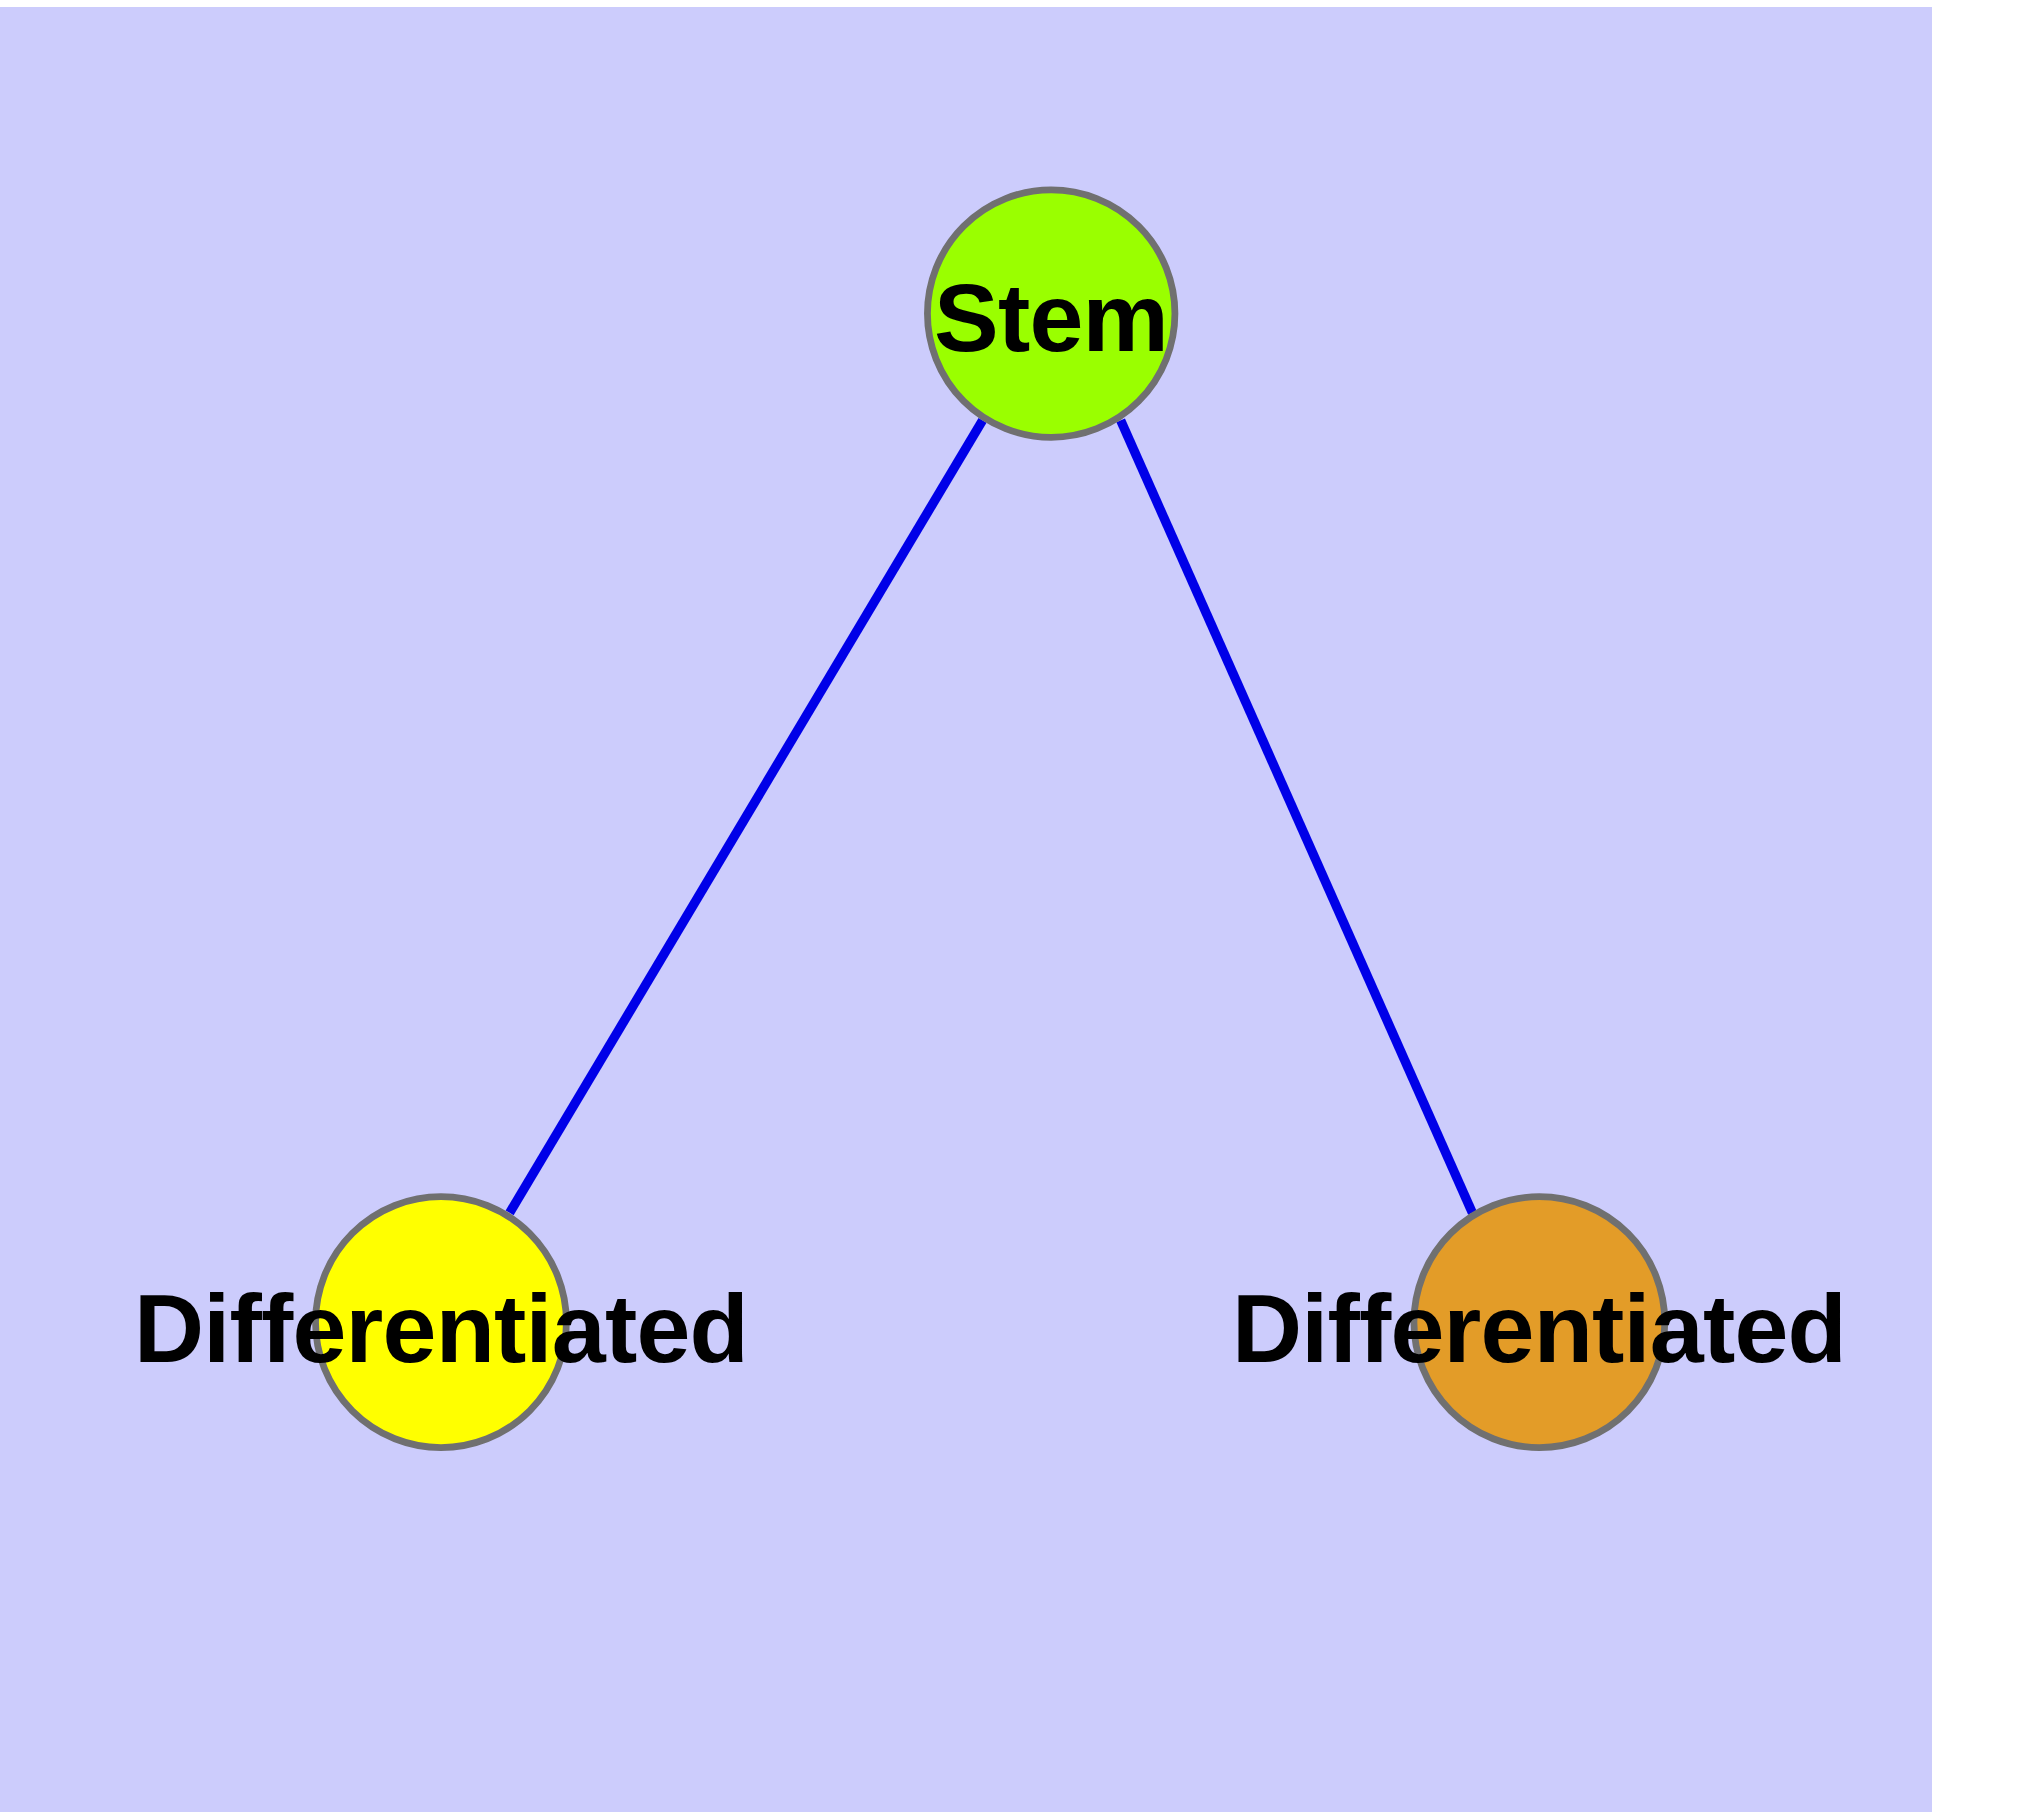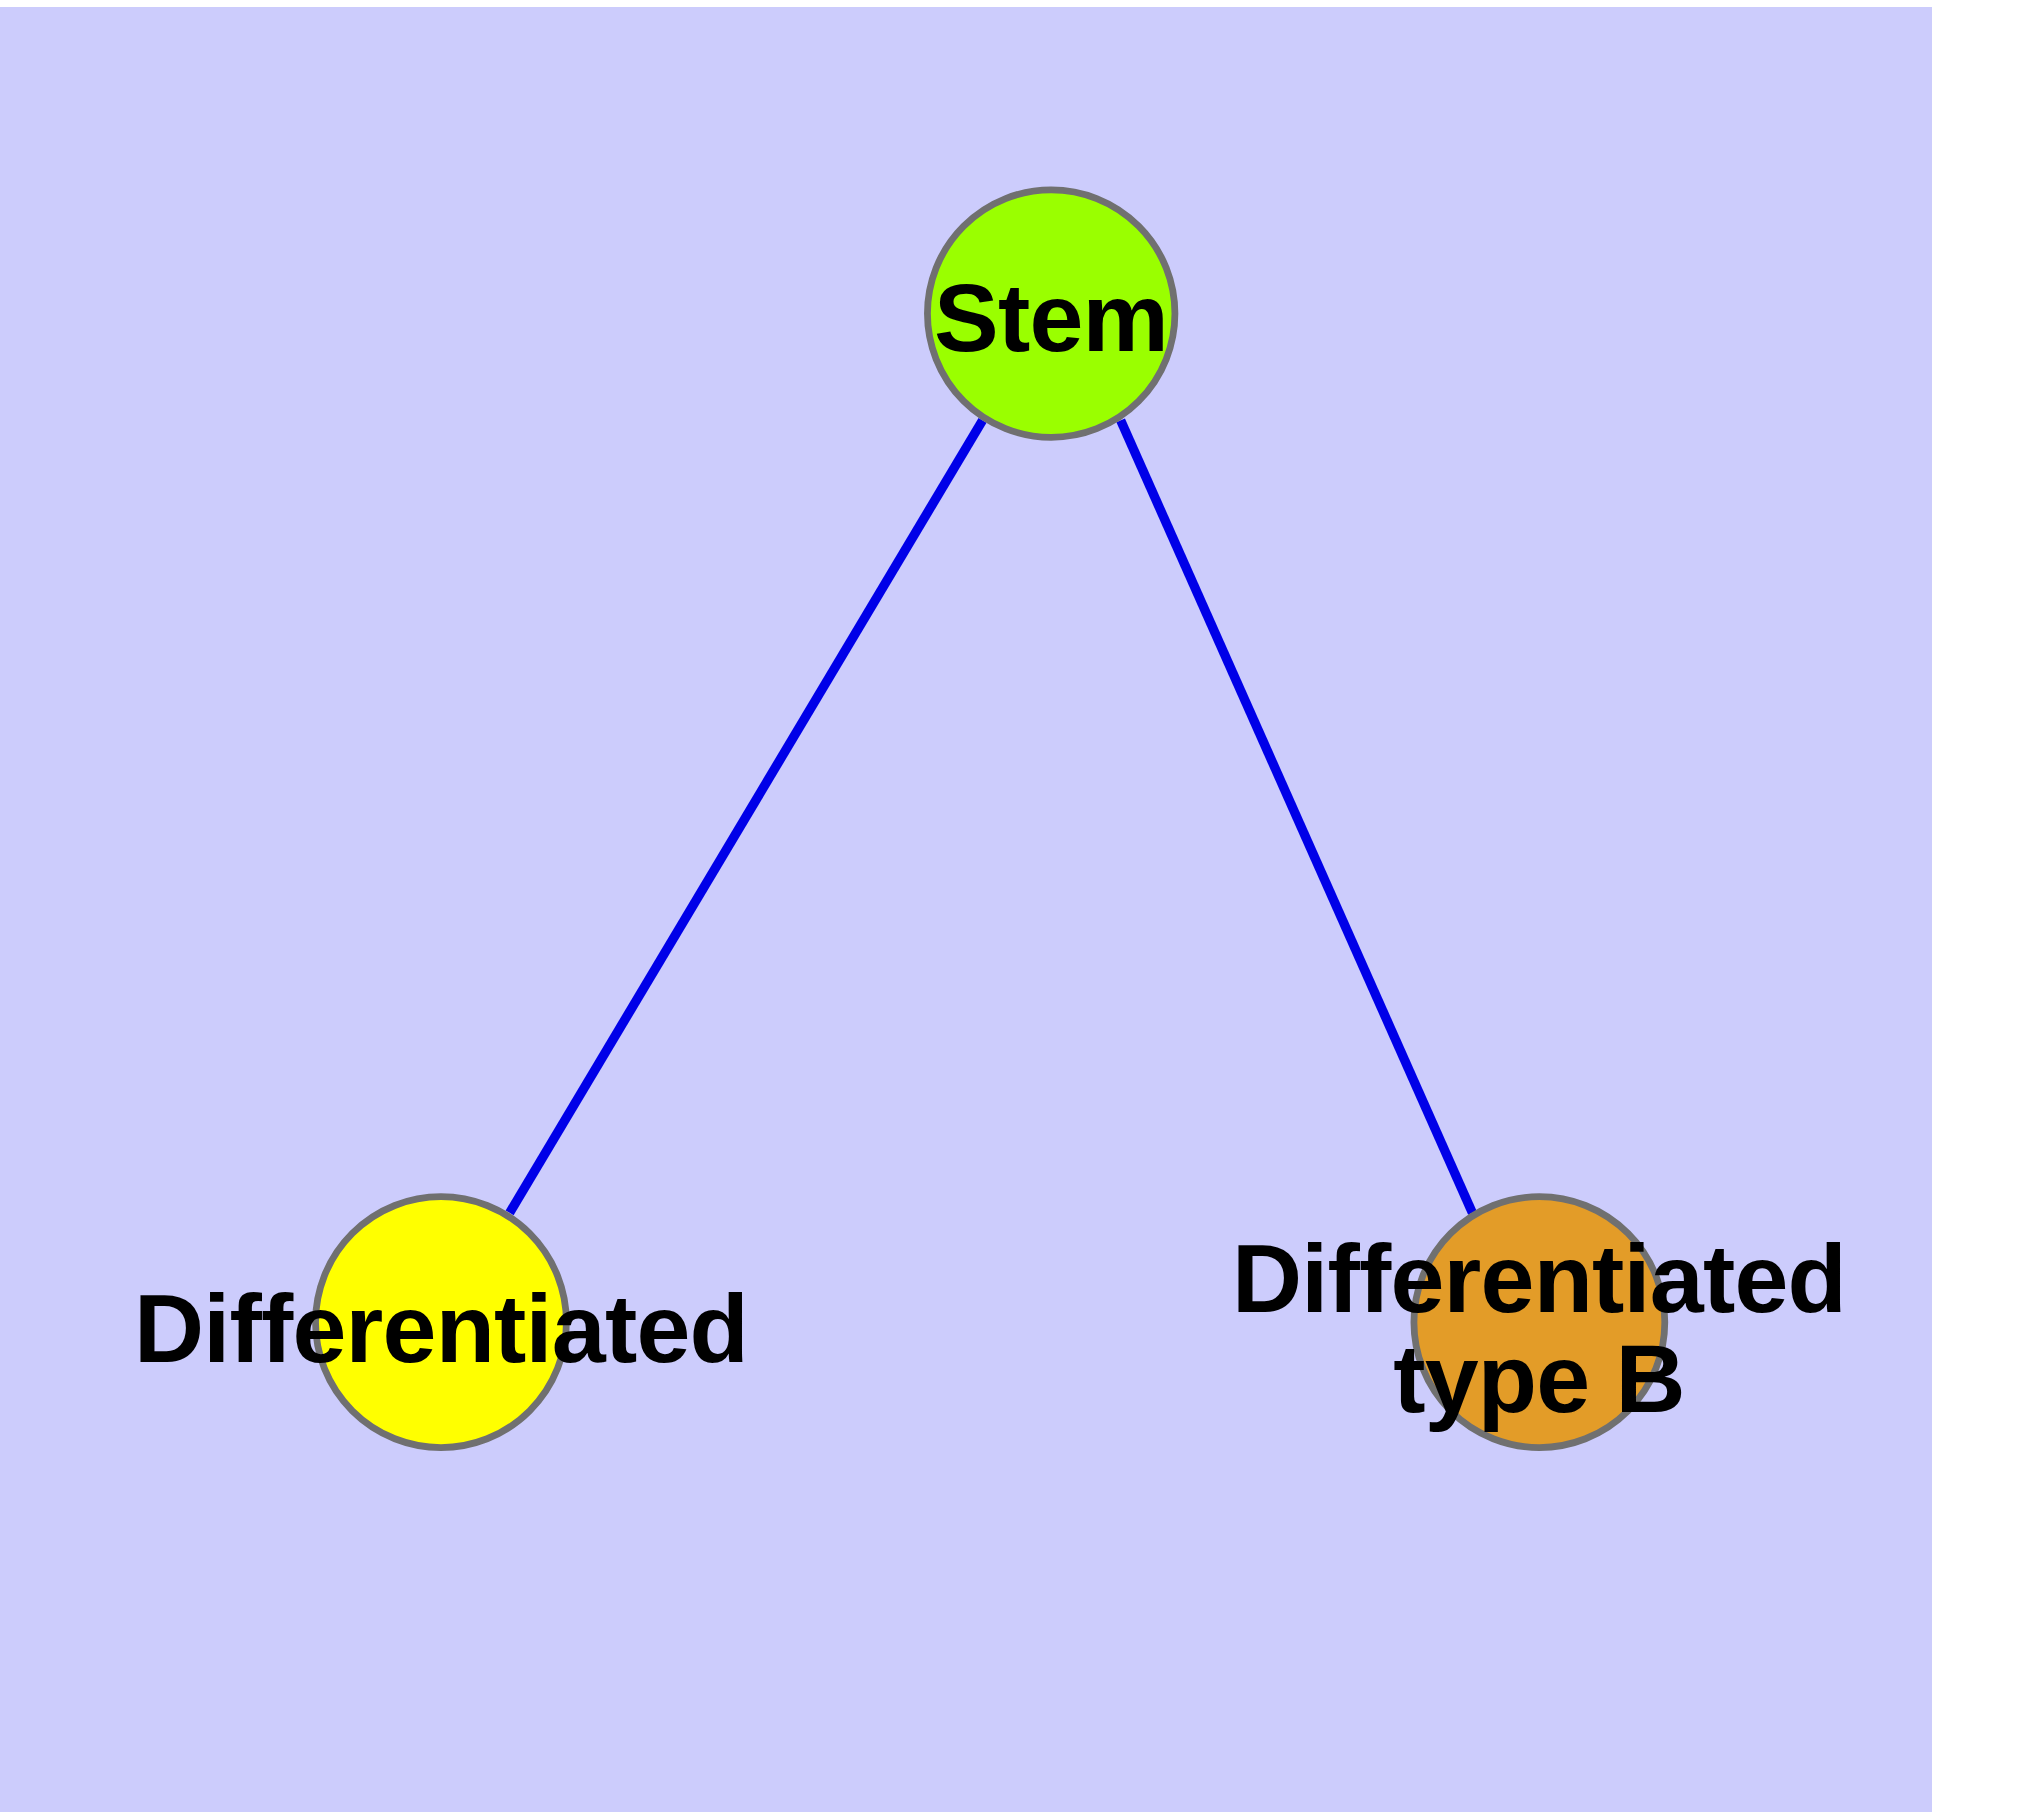--- a/index.html
+++ b/index.html
@@ -62,16 +62,16 @@
       <circle id="node-diff_a" cx="520" cy="1560" r="148" fill="#ffff00" stroke="#707070" stroke-width="8"></circle>
       <circle id="node-diff_b" cx="1816" cy="1560" r="148" fill="#e39c28" stroke="#707070" stroke-width="8"></circle>
       <circle id="node-stem" cx="1240" cy="370" r="146" fill="#9aff00" stroke="#707070" stroke-width="8"></circle>
     </g>
   </svg>
 
   <div class="node-label" id="label-stem" style="left: 1051px; top: 318px; color: rgb(0, 0, 0);"><span>Stem</span></div>
 
   <div class="node-label" id="label-diff_a" style="left: 441px; top: 1329px; color: rgb(0, 0, 0);"><span>Differentiated</span><br></div>
 
-  <div class="node-label" id="label-diff_b" style="left: 1539px; top: 1329px; color: rgb(0, 0, 0);"><span>Differentiated</span><br><span>type B</span></div>
+  <div class="node-label" id="label-diff_b" style="left: 1539px; top: 1329px; color: rgb(0, 0, 0);"><span>Differentiated</span><br></div>
 
 </div>
 
 
 </body></html>

